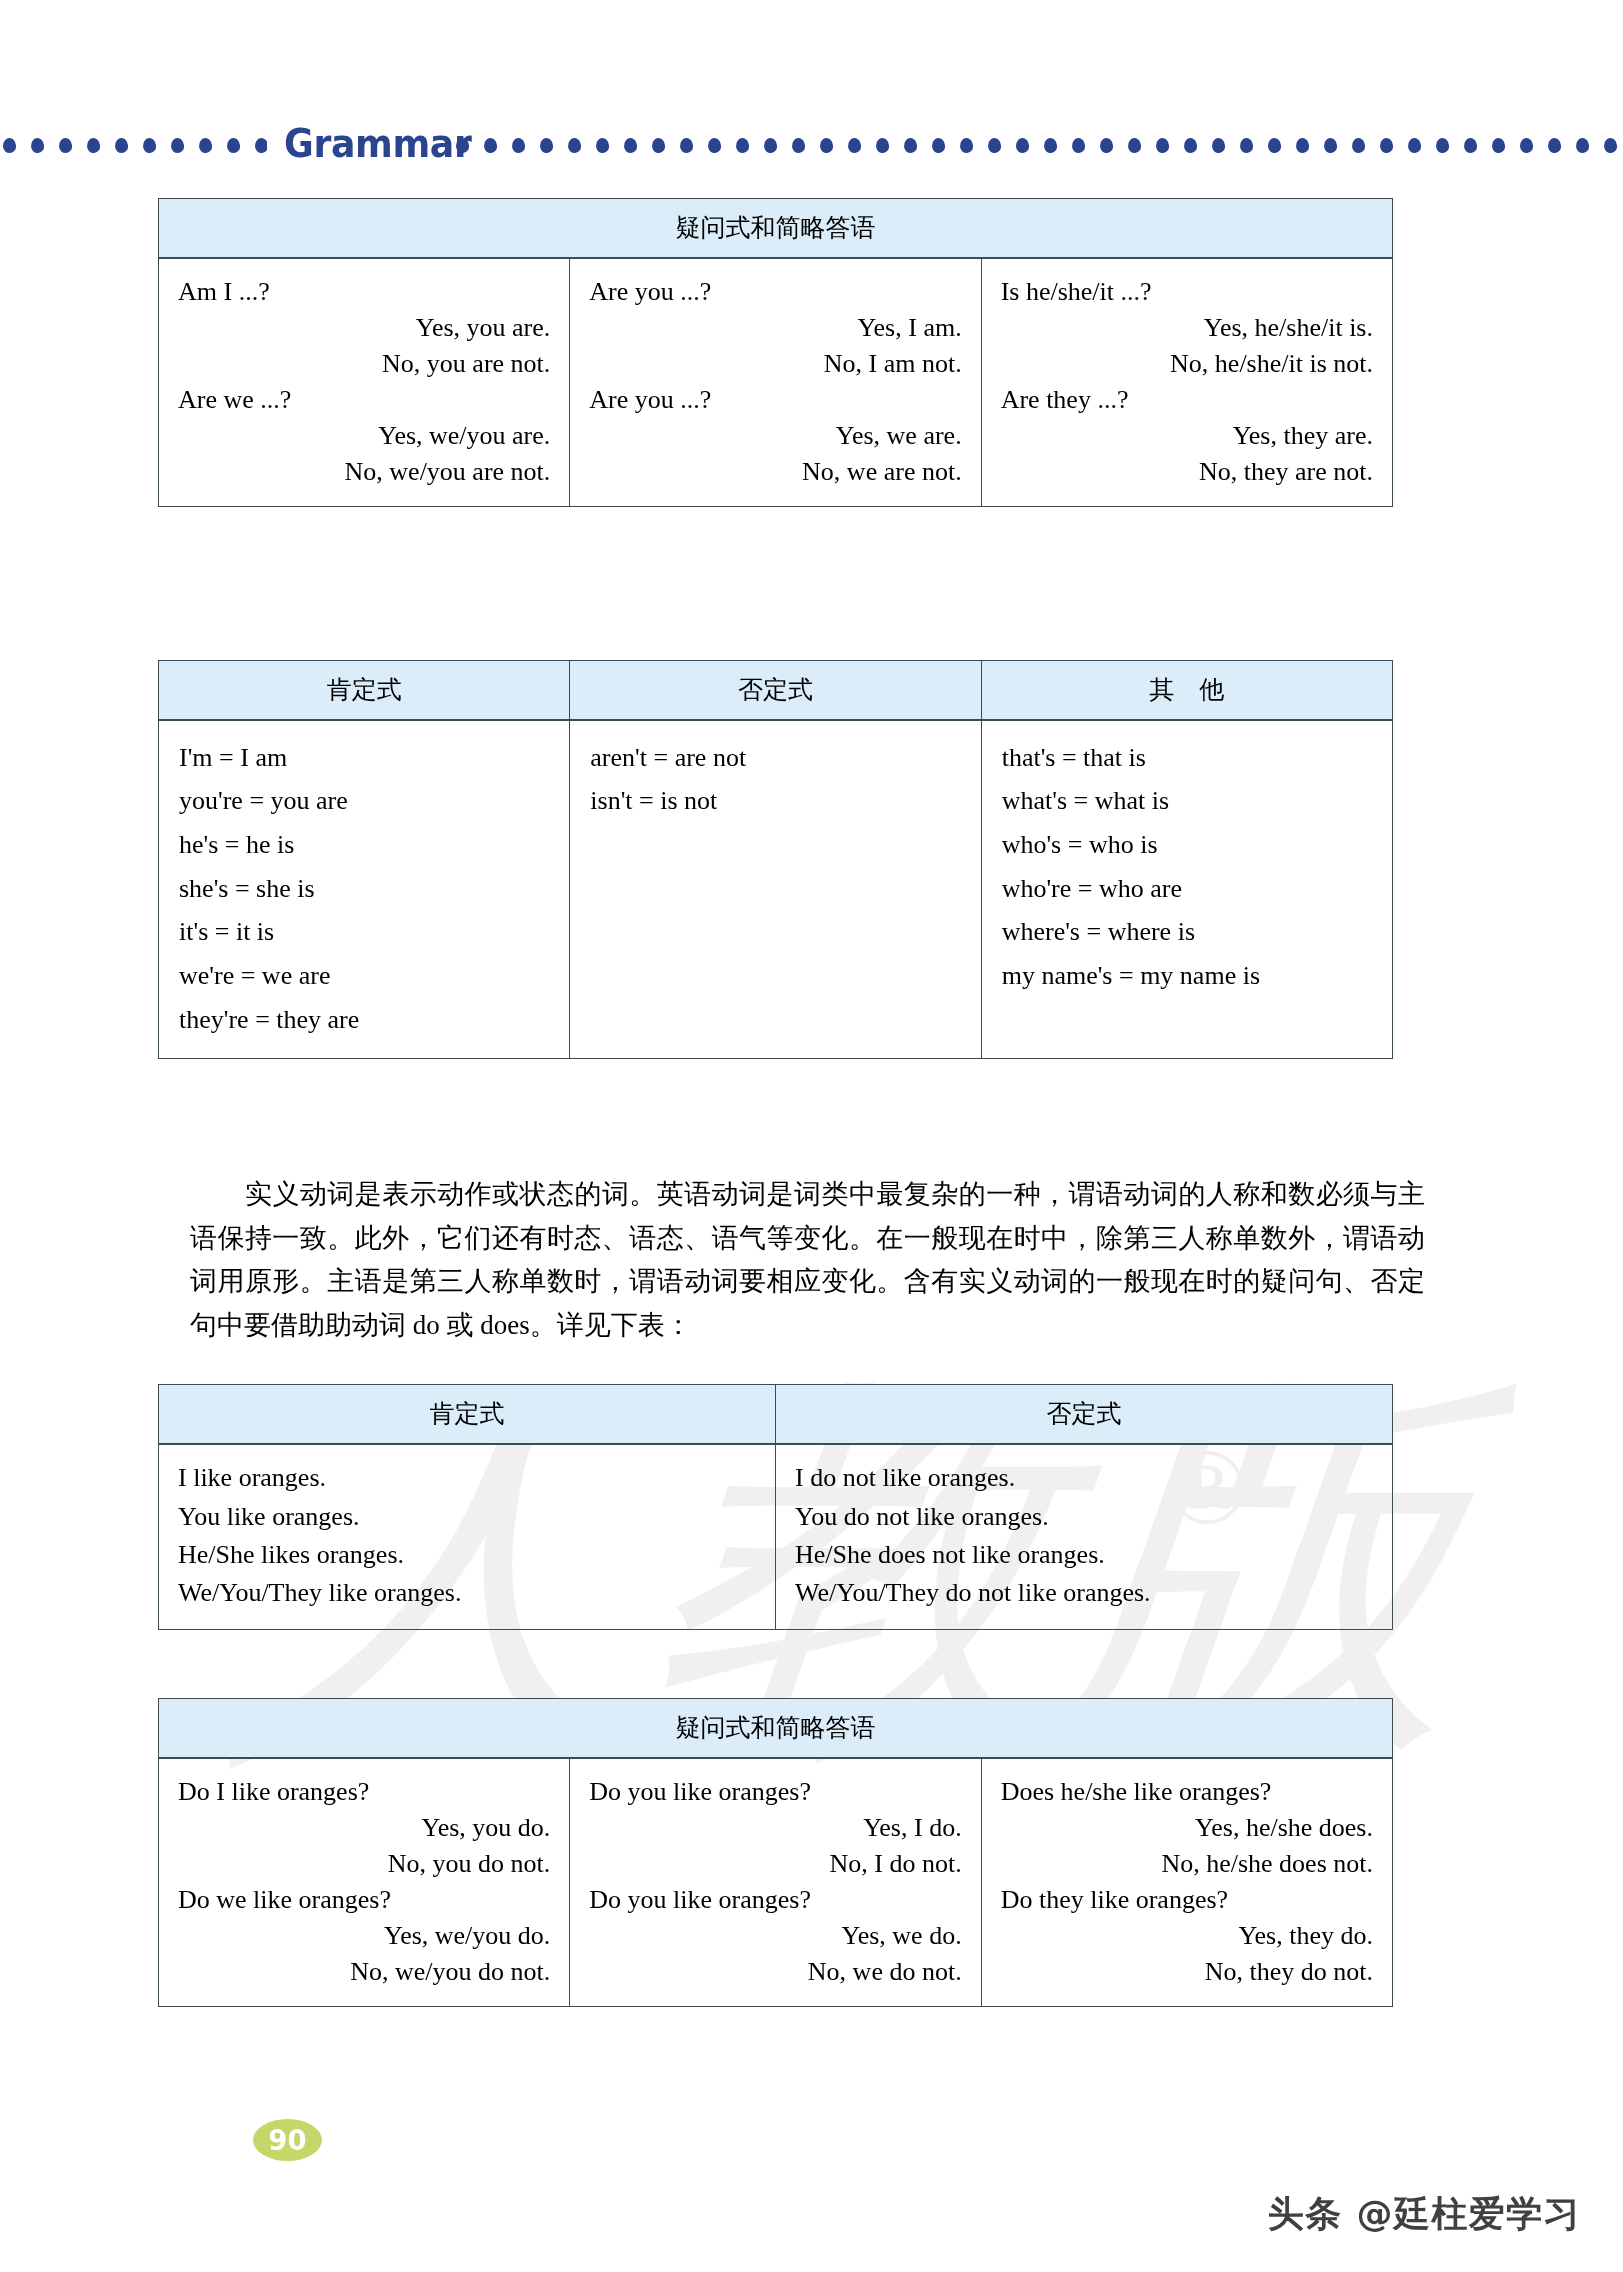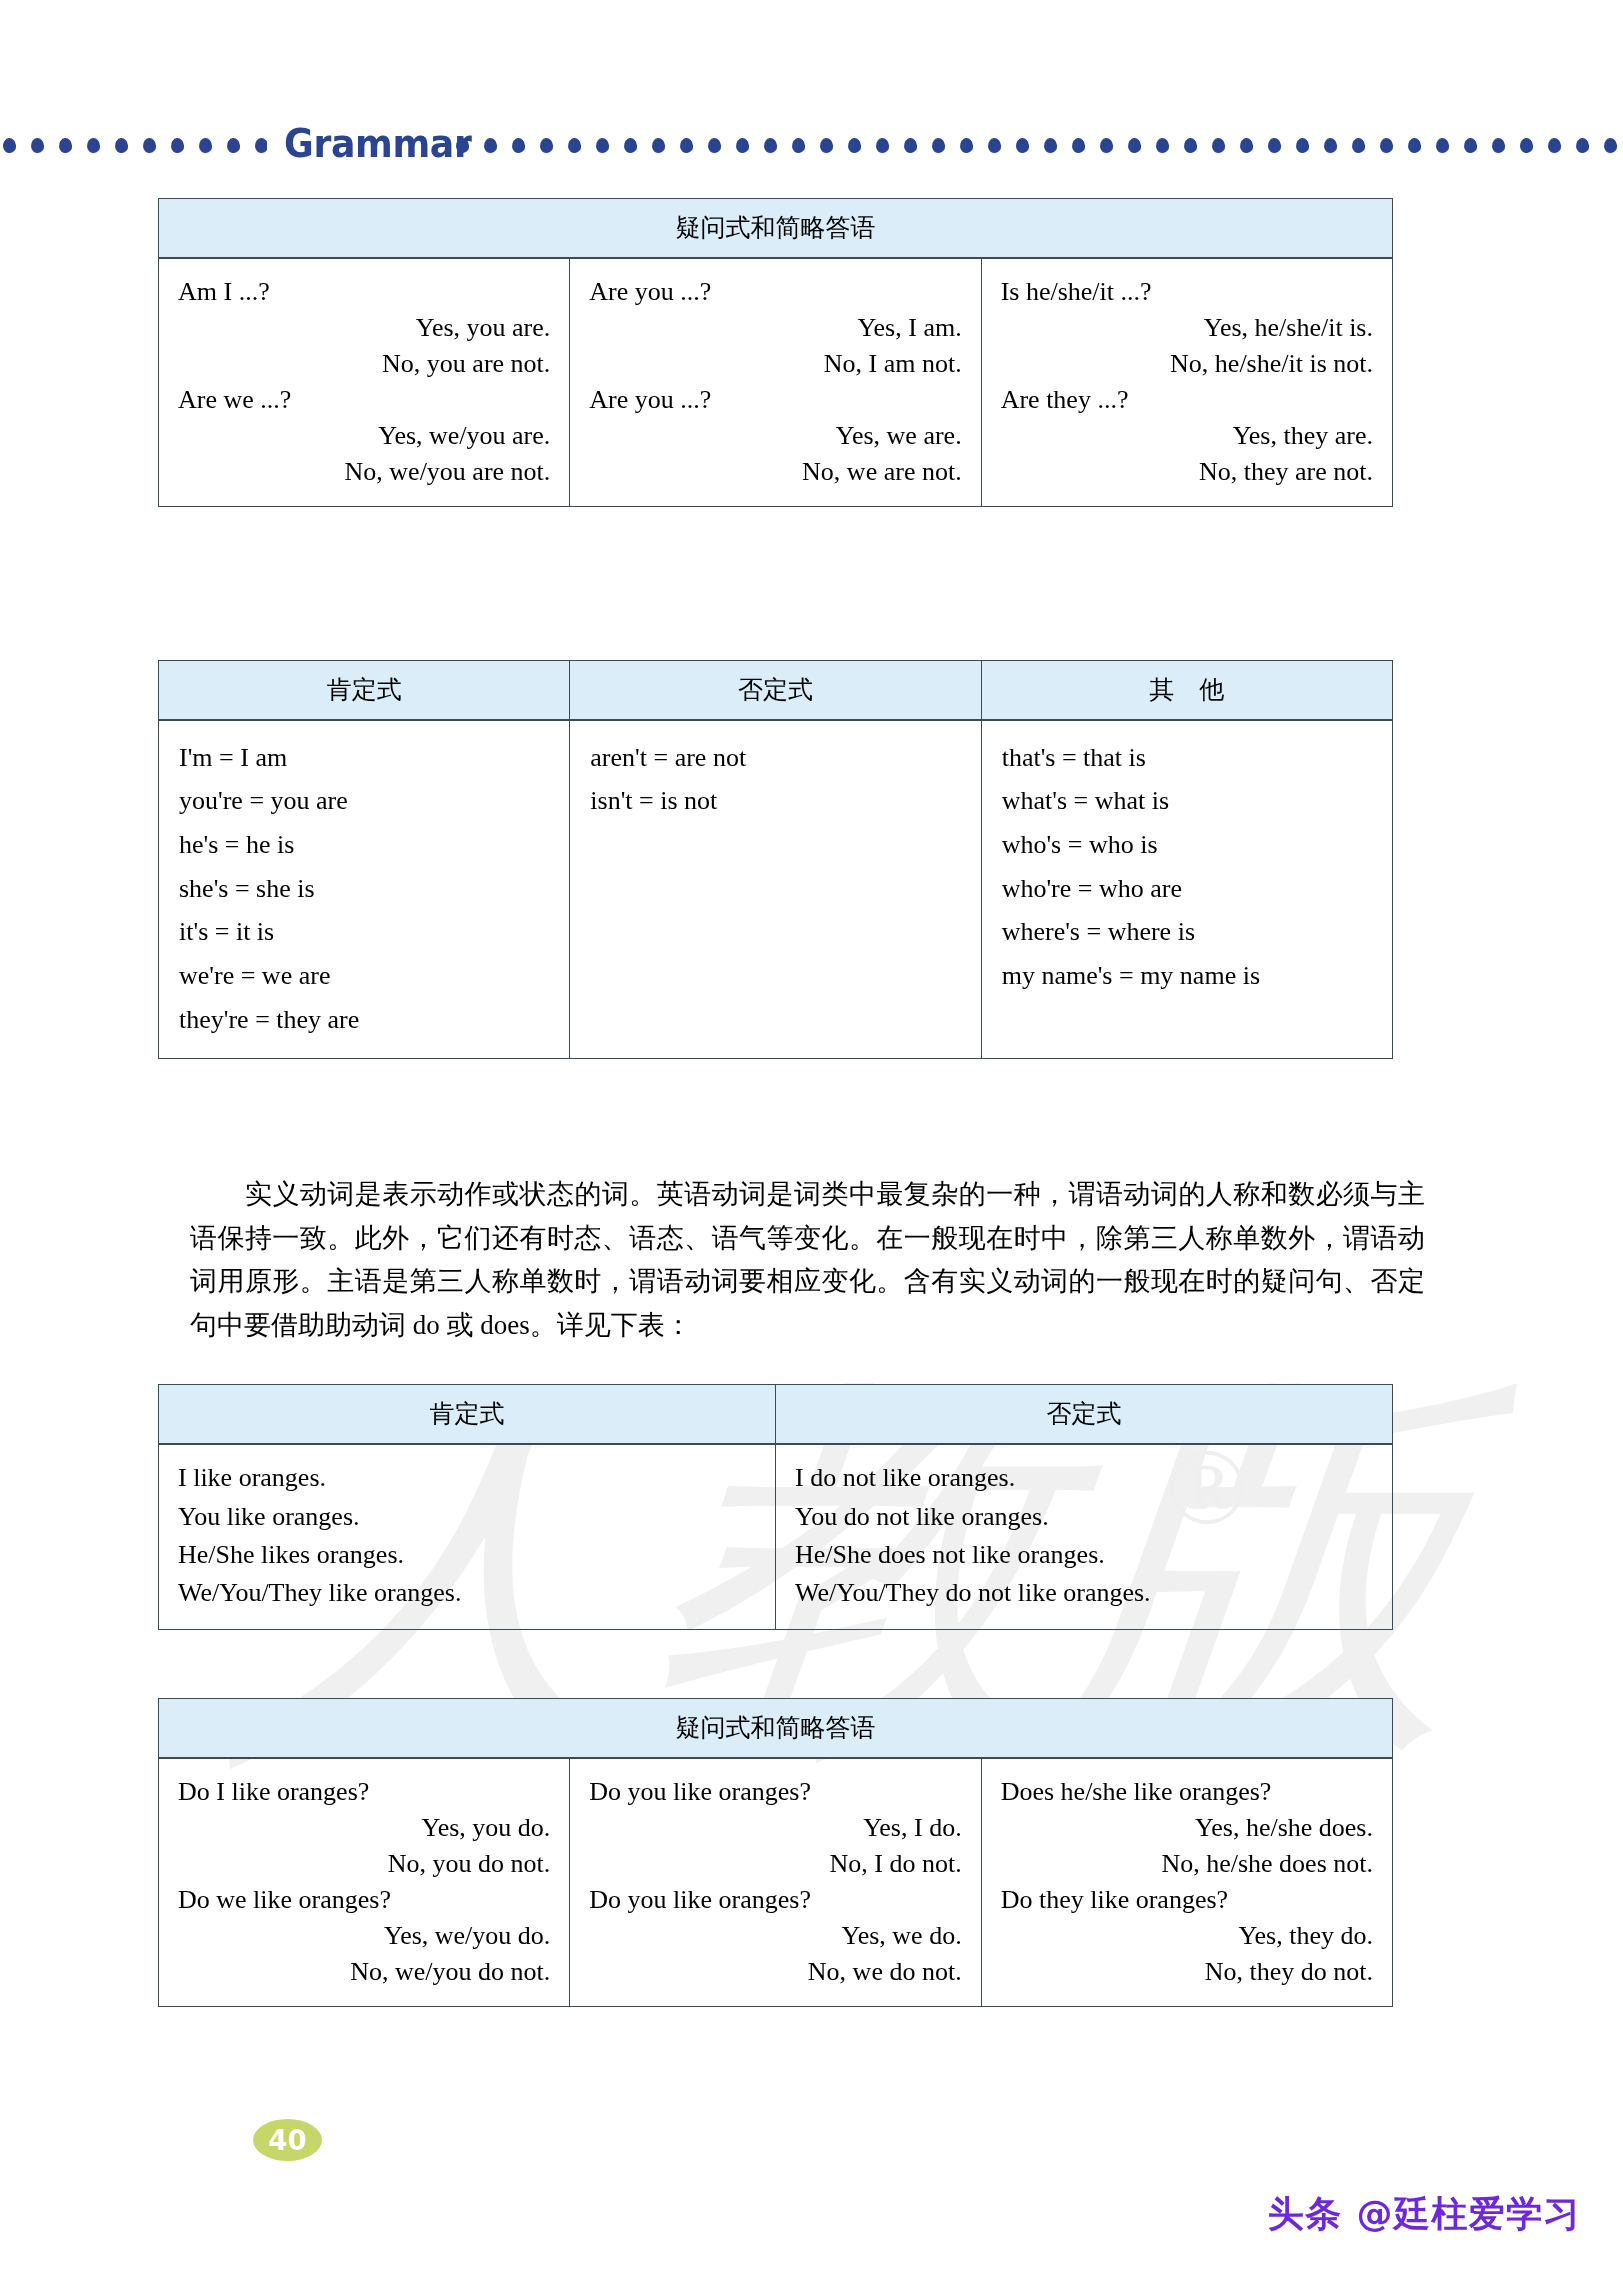--- a/index.html
+++ b/index.html
@@ -152,21 +152,21 @@
     font-family:"DejaVu Sans","Liberation Sans",sans-serif;
     font-size:27.5px;
     display:flex;align-items:center;justify-content:center;
     z-index:4;
   }
 
   
   #bottom-credit{
     position:absolute;right:43px;top:2190px;
     font-family:"DejaVu Sans","Liberation Sans",sans-serif;
-    font-size:36px;font-weight:bold;color:#6d28d9;
+    font-size:36px;font-weight:bold;color:#404040;
     letter-spacing:1.4px;
     z-index:4;
     white-space:nowrap;
   }
 </style>
 </head>
 <body>
 
 <div id="watermark">
   <div class="wm-glyphs">人教版</div>
@@ -360,16 +360,16 @@
         <div class="q">Do they like oranges?</div>
         <div class="a">Yes, they do.</div>
         <div class="a">No, they do not.</div>
       </td>
     </tr>
   </tbody>
     </table>
 
 </div>
 
-<div id="page-number">40</div>
+<div id="page-number">90</div>
 
 <div id="bottom-credit">头条 @廷柱爱学习</div>
 
 
 </body></html>

